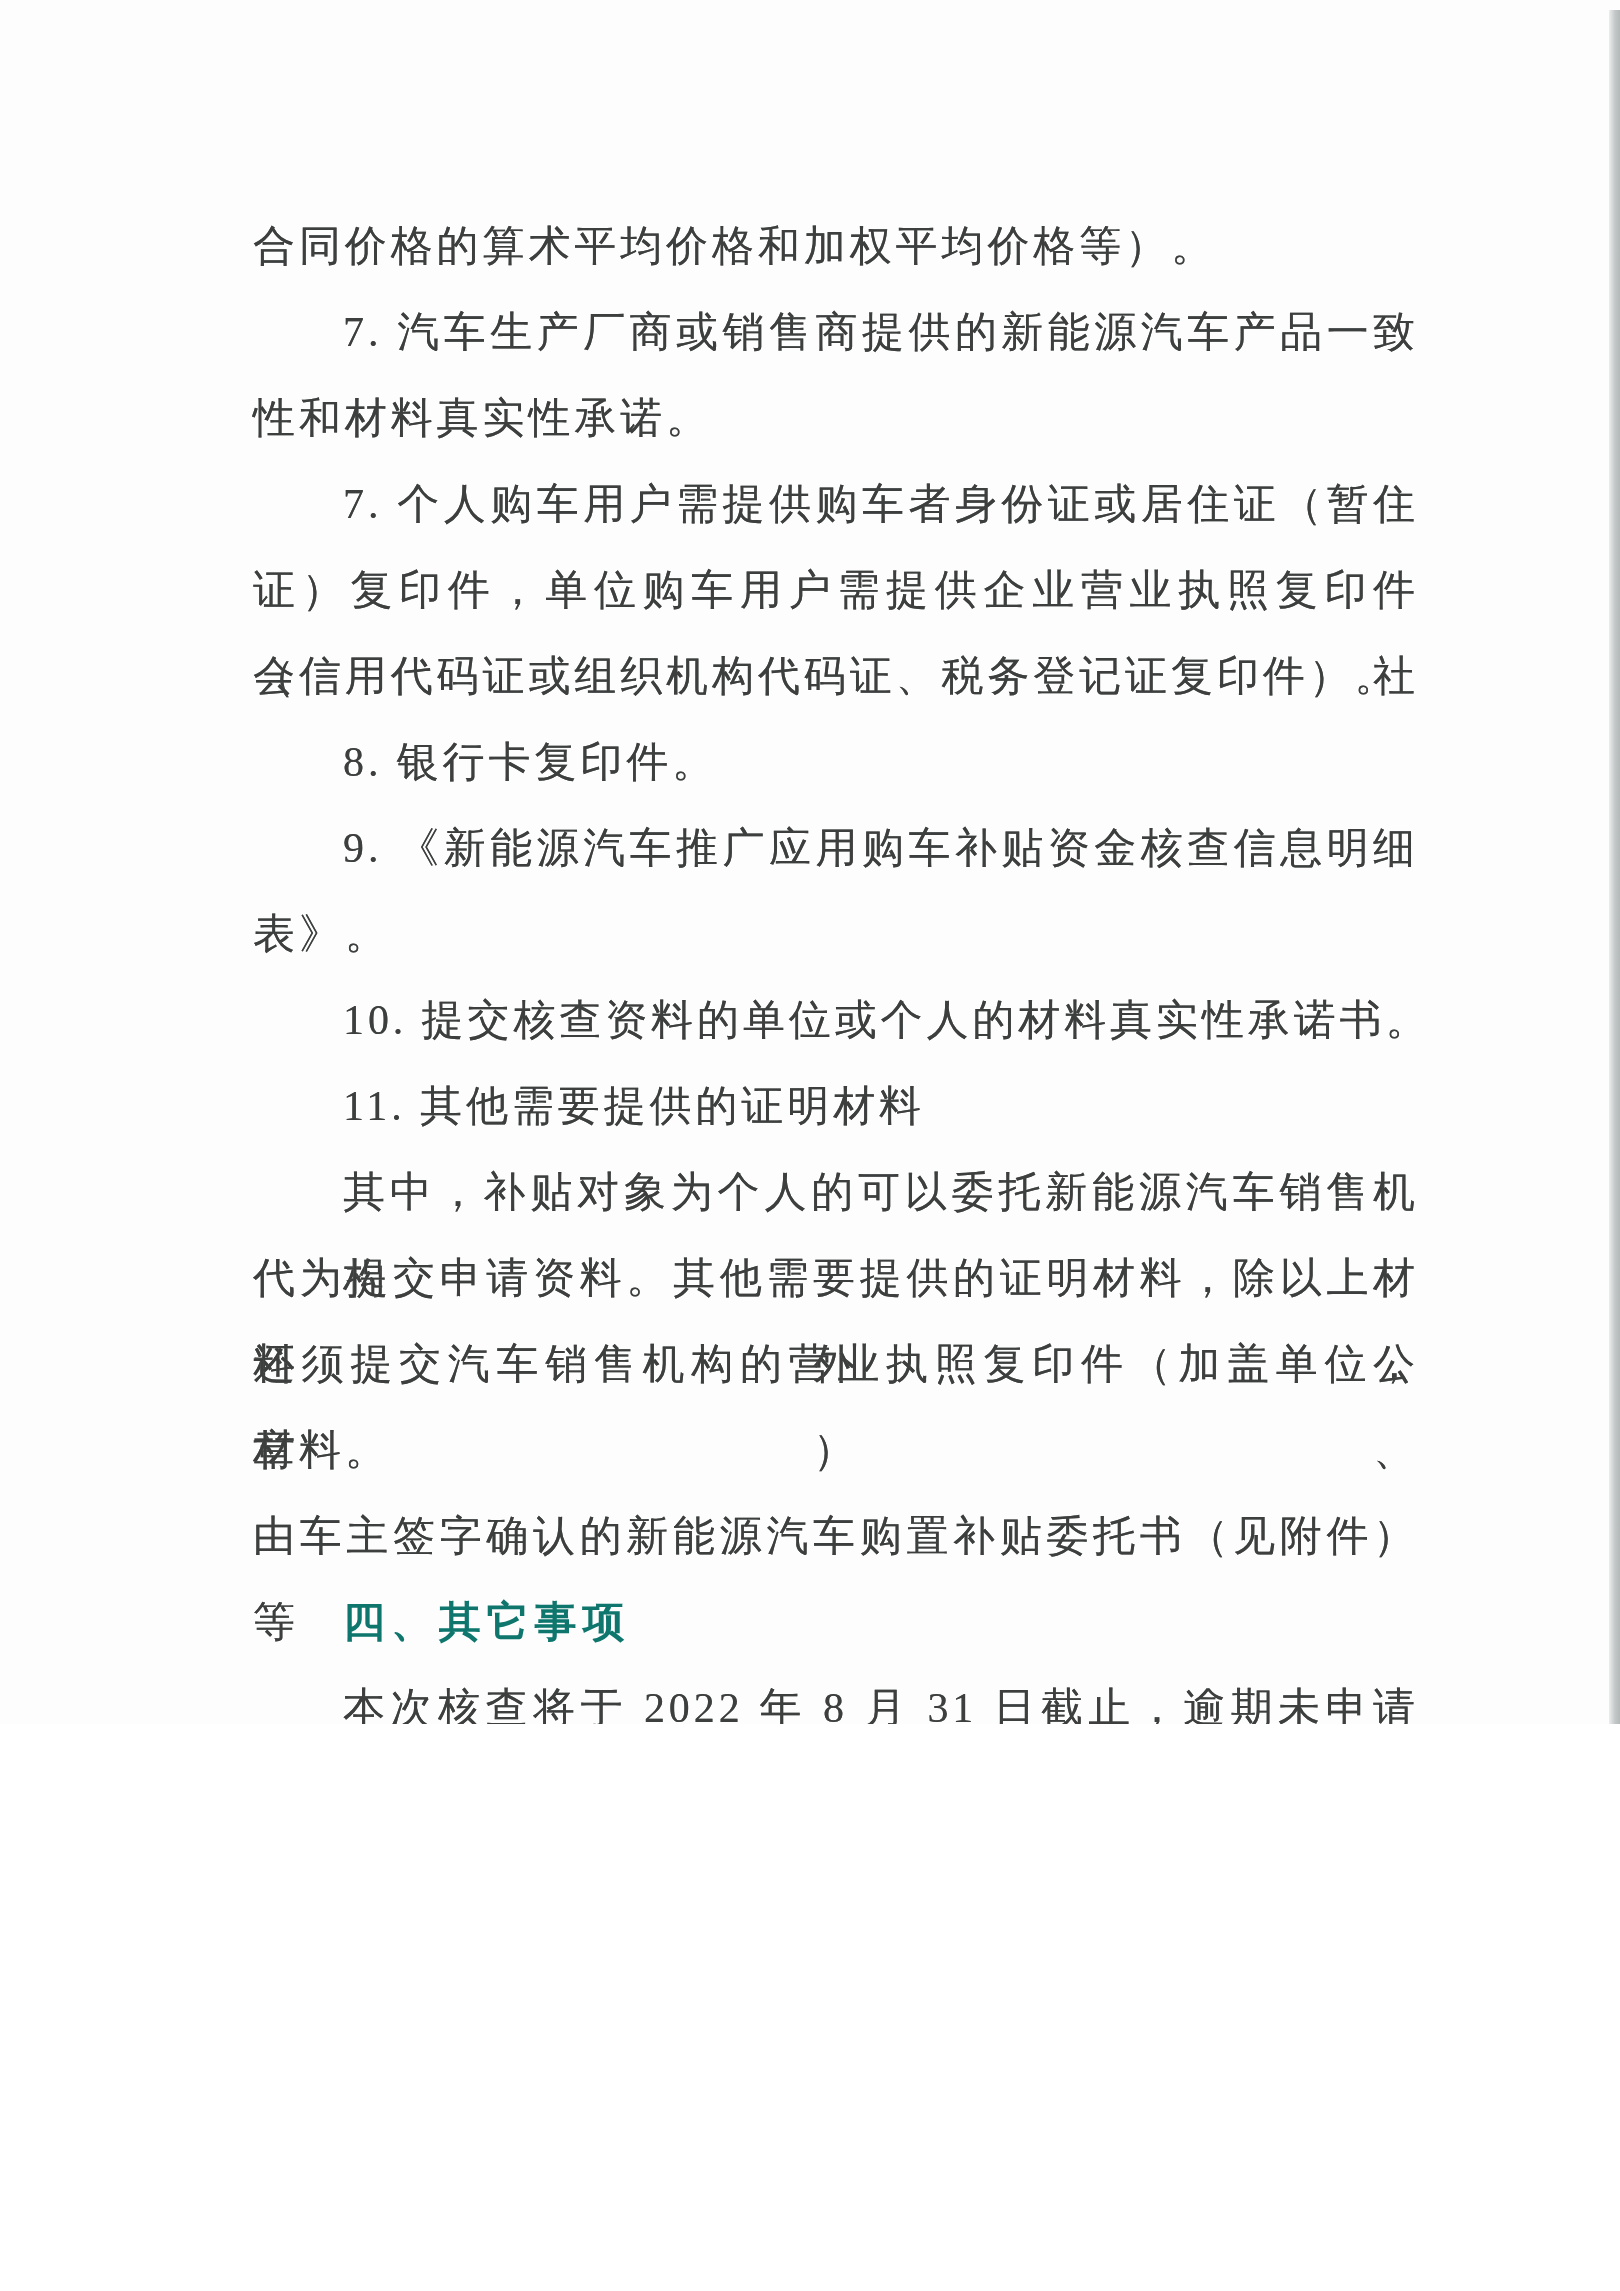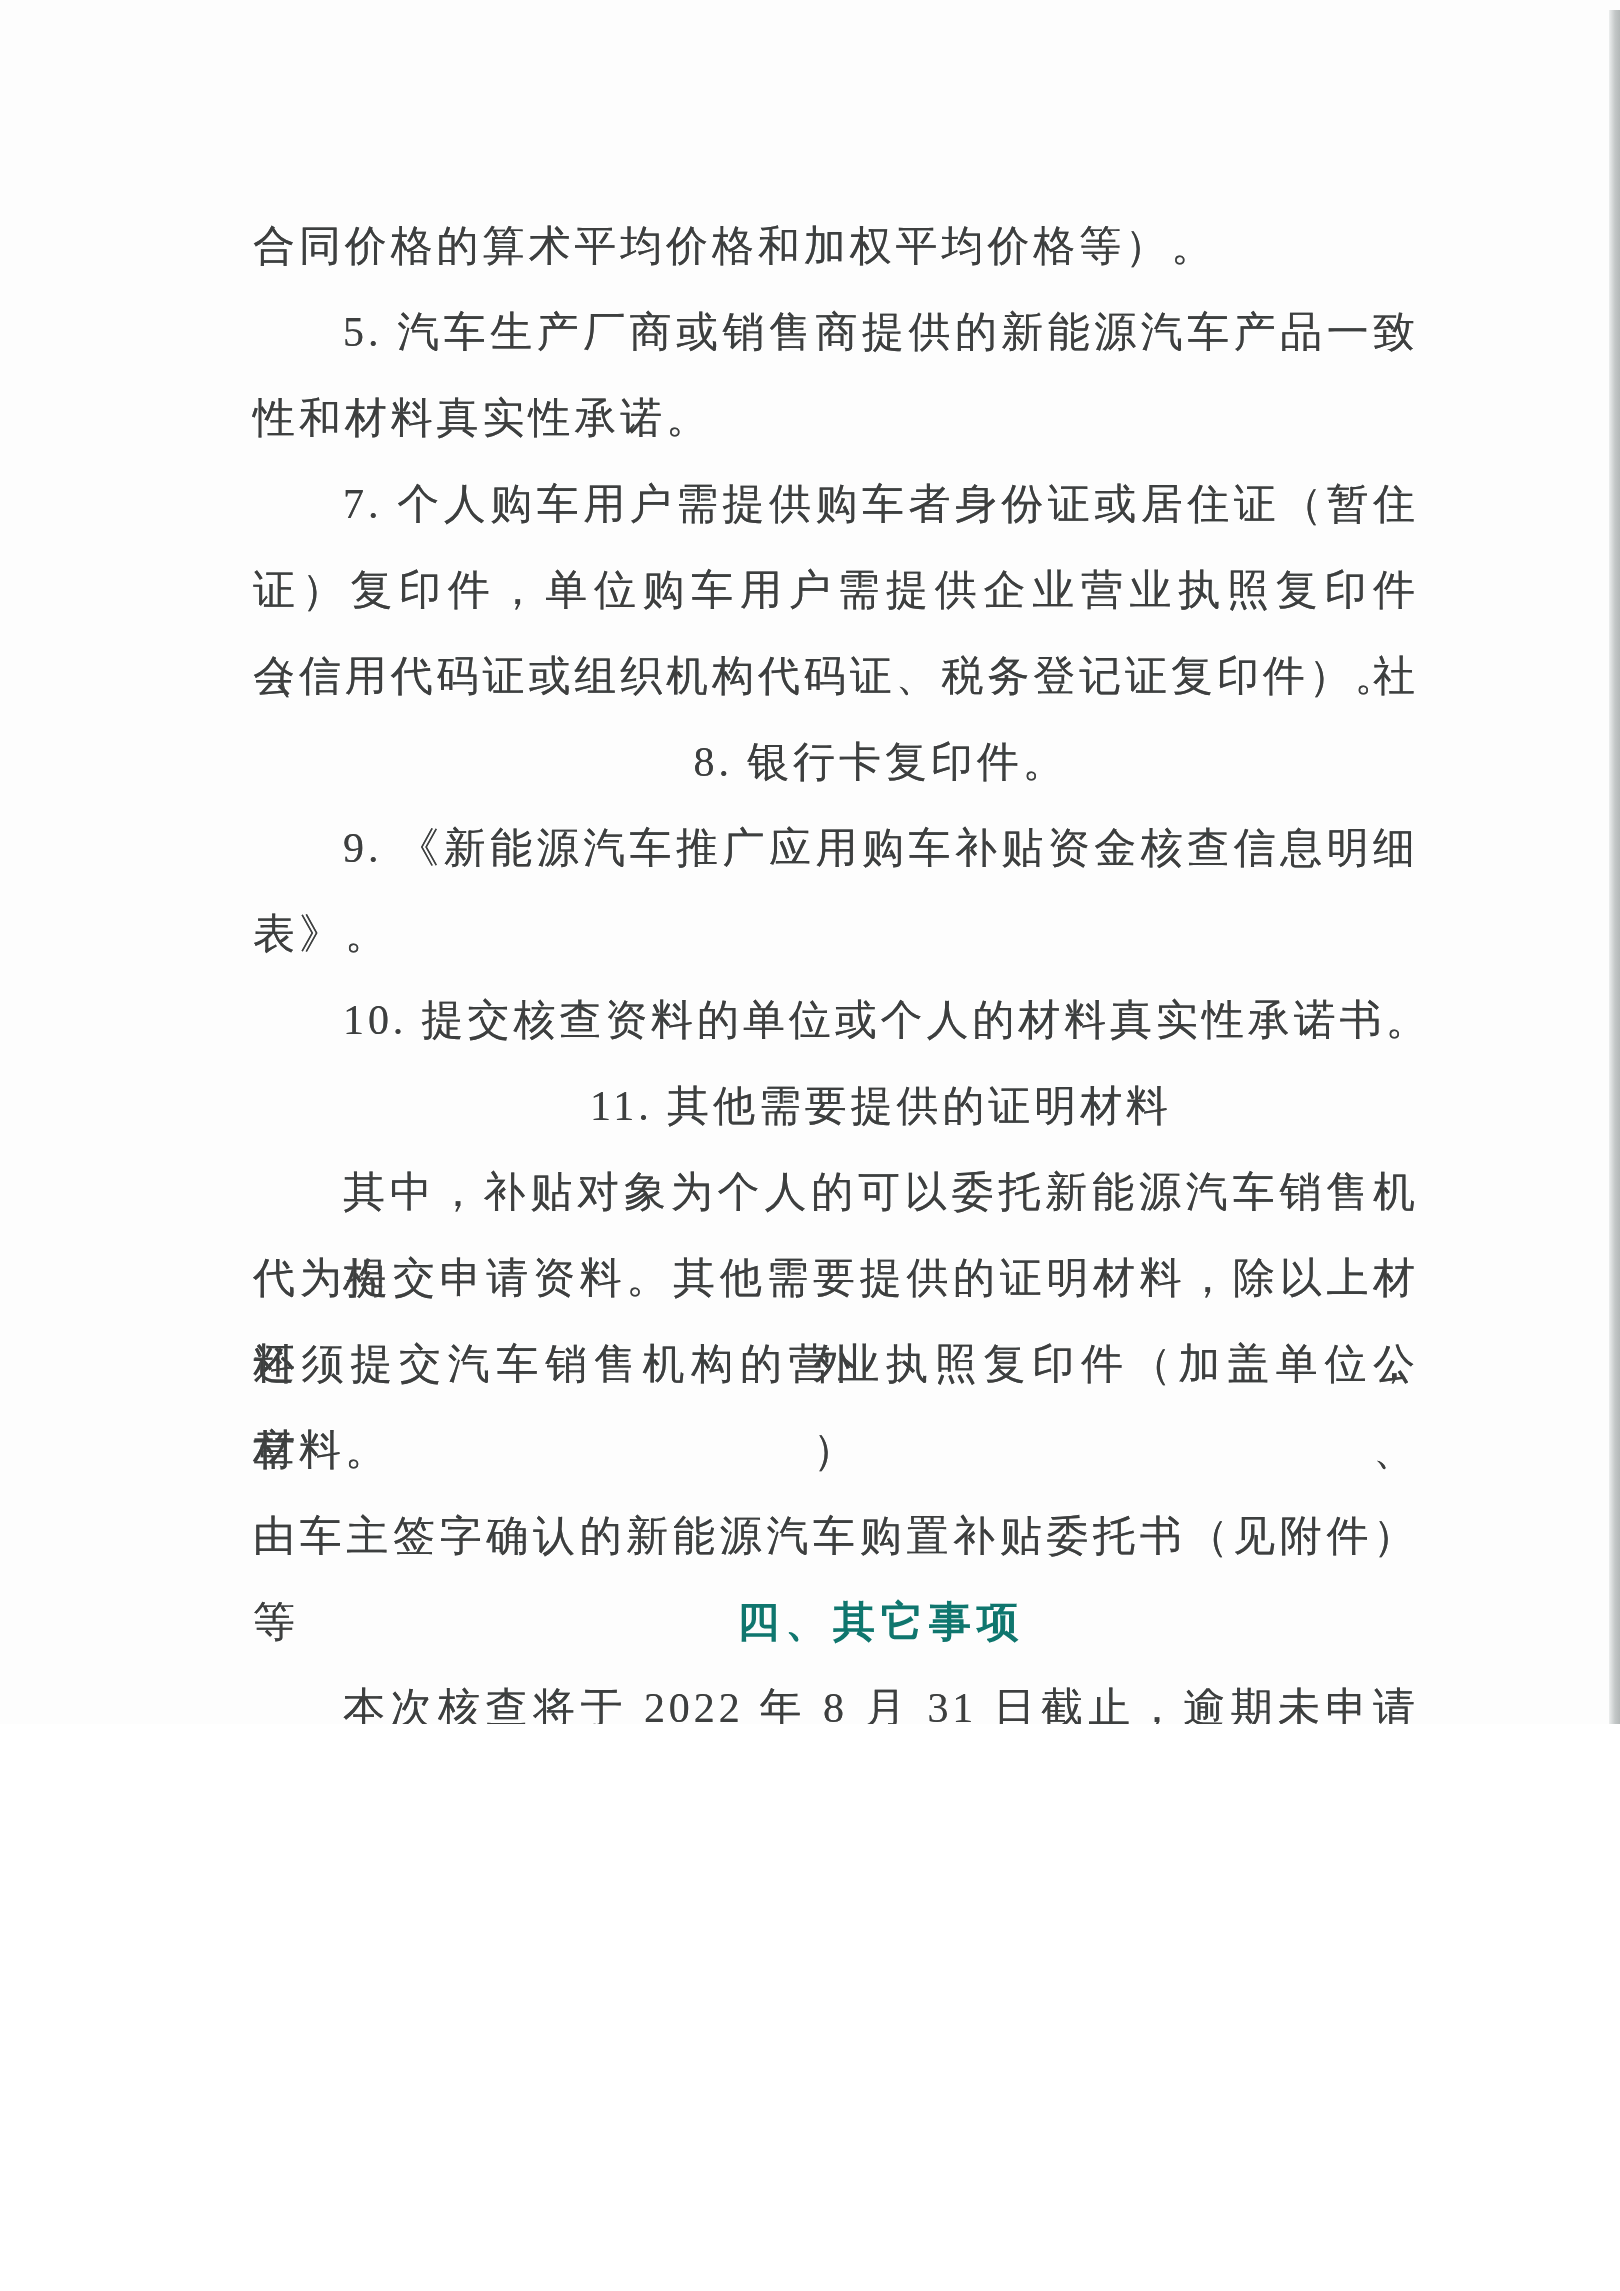--- a/index.html
+++ b/index.html
@@ -34,41 +34,40 @@
       height: 86px;
       line-height: 86px;
       font-size: 42px;
       letter-spacing: 3.9px;
       color: #3d3f3f;
       white-space: nowrap;
       text-shadow: 0 0 0.6px #6a6c6c; 
     }
     .indent {
       padding-left: 90px;
-      text-align: center;
     }
     .justify {
       white-space: normal;
       text-align: justify;
       text-align-last: justify;
     }
     .heading {
       font-weight: bold;
       color: #0f766e;
       letter-spacing: 5.9px;
       text-shadow: none;
     }
   </style>
 </head>
 <body>
 
 <div class="page">
   <div class="content">
     <div class="line">合同价格的算术平均价格和加权平均价格等）。</div>
-    <div class="line indent justify">5. 汽车生产厂商或销售商提供的新能源汽车产品一致</div>
+    <div class="line indent justify">7. 汽车生产厂商或销售商提供的新能源汽车产品一致</div>
     <div class="line">性和材料真实性承诺。</div>
     <div class="line indent justify">7. 个人购车用户需提供购车者身份证或居住证（暂住</div>
     <div class="line justify">证）复印件，单位购车用户需提供企业营业执照复印件（社</div>
     <div class="line">会信用代码证或组织机构代码证、税务登记证复印件）。</div>
     <div class="line indent">8. 银行卡复印件。</div>
     <div class="line indent justify">9. 《新能源汽车推广应用购车补贴资金核查信息明细</div>
     <div class="line">表》。</div>
     <div class="line indent">10. 提交核查资料的单位或个人的材料真实性承诺书。</div>
     <div class="line indent">11. 其他需要提供的证明材料</div>
     <div class="line indent justify">其中，补贴对象为个人的可以委托新能源汽车销售机构</div>

